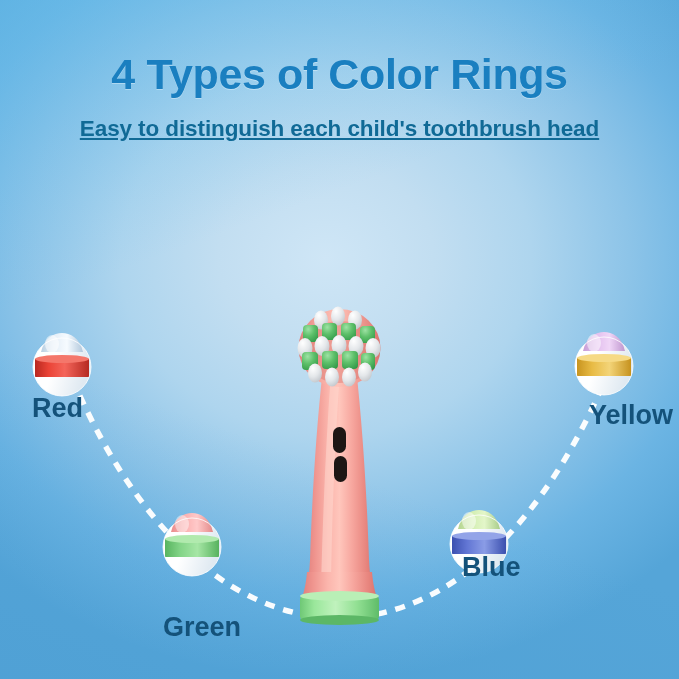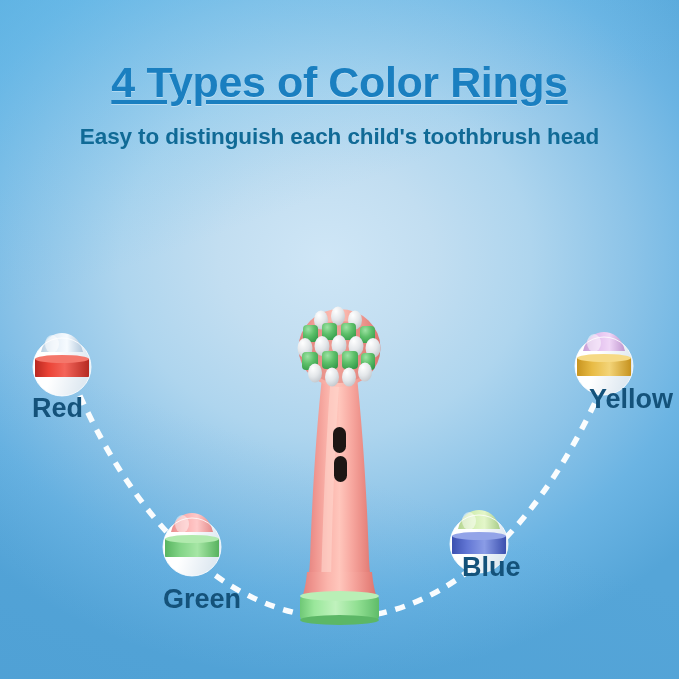--- a/index.html
+++ b/index.html
@@ -36,52 +36,52 @@
   .heading-block{
     position:absolute; left:0; right:0; top:52px;
     text-align:center; z-index:6;
   }
   .title{
     font-size:43px;
     font-weight:bold;
     letter-spacing:-0.4px;
     color:#1a7fc0;
     line-height:1.06;
-    margin:8px;
+    margin:0;
     text-shadow:0 1px 0 rgba(255,255,255,.35);
-    text-decoration:underline;
   }
   .subtitle{
     margin:18px 0 0 0;
     font-size:22.5px;
     font-weight:bold;
     color:#106a96;
     letter-spacing:-0.1px;
+    text-decoration:underline;
   }
 
   
   #art{
     position:absolute; left:0; top:0;
     width:679px; height:679px;
     z-index:4;
   }
 
   
   .ring-label{
     position:absolute;
     font-size:27px;
     font-weight:bold;
     color:#14527a;
     white-space:nowrap;
     z-index:7;
   }
   .lbl-red    { left:32px;  top:393px; }
-  .lbl-green  { left:163px; top:584px; }
+  .lbl-green  { left:163px; top:612px; }
   .lbl-blue   { left:462px; top:552px; }
-  .lbl-yellow { left:589px; top:384px; }
+  .lbl-yellow { left:589px; top:400px; }
 </style>
 </head>
 <body>
 
 <div id="stage">
 
   <div class="heading-block">
     <h1 class="title">4 Types of Color Rings</h1>
     <p class="subtitle">Easy to distinguish each child's toothbrush head</p>
   </div>

